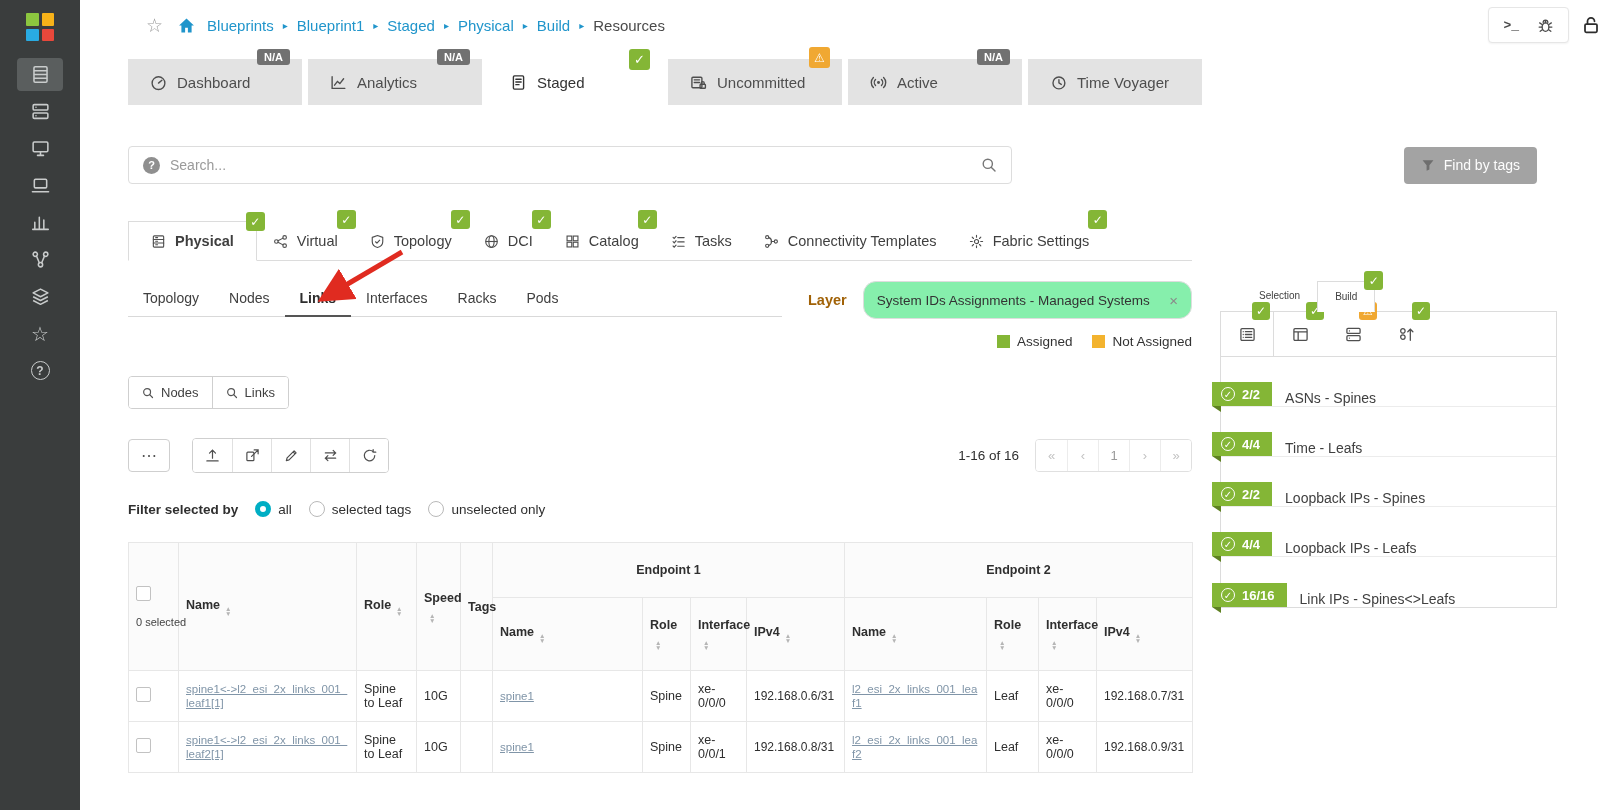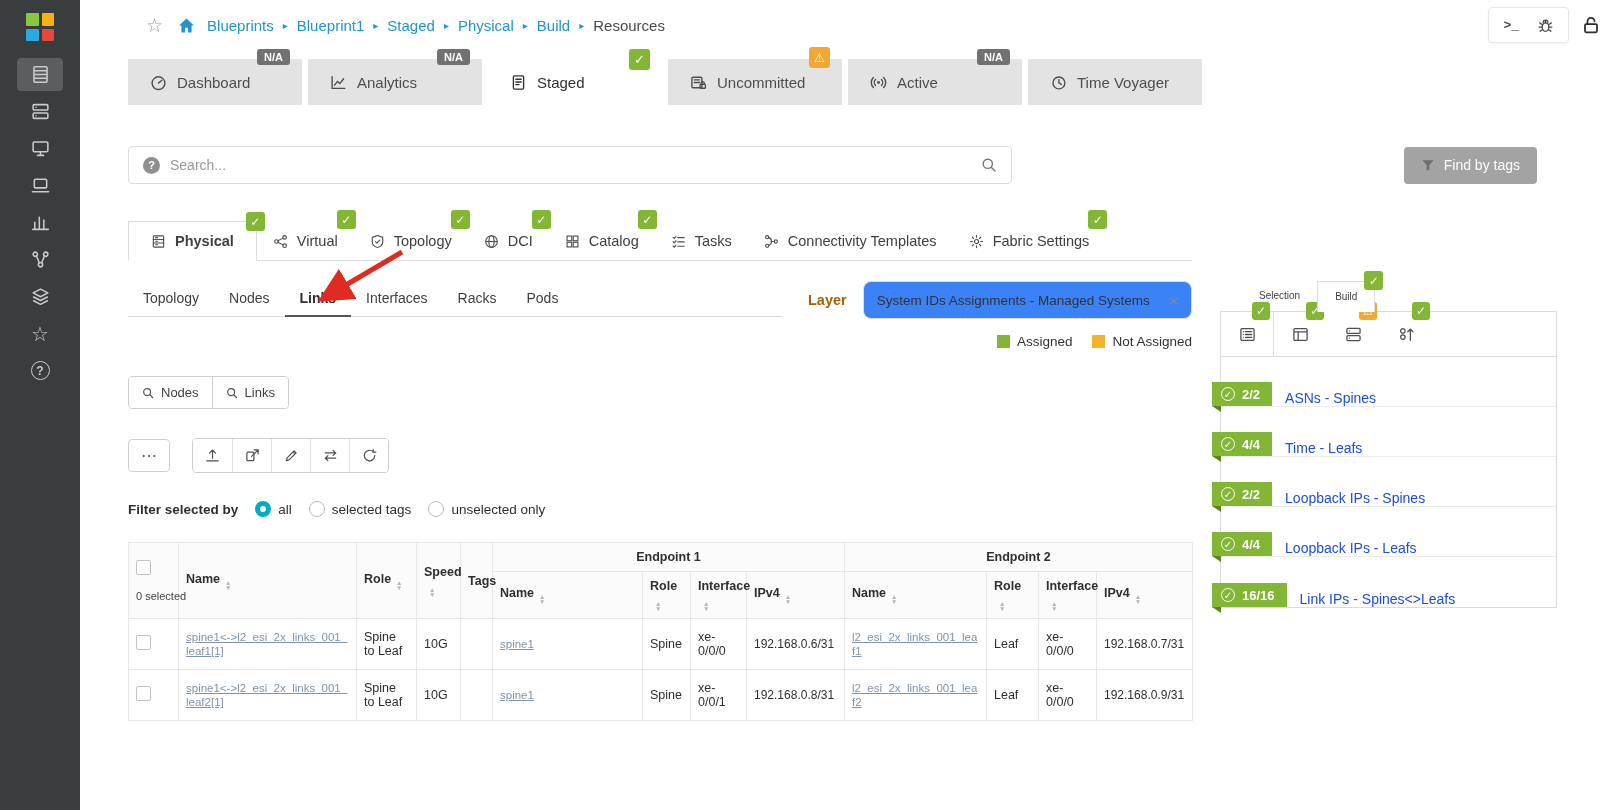--- a/index.html
+++ b/index.html
@@ -88,21 +88,21 @@
 .right-panel{width:337px;margin-left:28px}
 
 
 .sub-row{display:flex;align-items:flex-start}
 .subtabs{display:flex;border-bottom:1px solid #d9d9d9;width:654px}
 .subtab{padding:9px 15px;font-size:14px;color:#3f3f3f;cursor:pointer}
 .subtab.active{font-weight:bold;border-bottom:2px solid #555;margin-bottom:-1px;color:#2d2d2d}
 .layer-wrap{margin-left:26px;flex:1}
 .layer-line{display:flex;align-items:center;gap:16px}
 .layer-label{font-size:14.5px;font-weight:bold;color:#a16207}
-.layer-select{flex:1;height:38px;border:1px solid #ddd;border-radius:8px;background:#3b82f6;display:flex;align-items:center;padding:0 13px;font-size:13.5px;color:#333;cursor:pointer}
+.layer-select{flex:1;height:38px;border:1px solid #ddd;border-radius:13px;background:#86efac;display:flex;align-items:center;padding:0 13px;font-size:13.5px;color:#333;cursor:pointer}
 .layer-clear{margin-left:auto;color:#8a8a8a;font-size:15px;cursor:pointer}
 .layer-clear::before{content:"×"}
 .legend{display:flex;justify-content:flex-end;gap:20px;margin-top:15px;font-size:13.5px;color:#333;align-items:center}
 .legend-item{display:flex;align-items:center}
 .sw{width:13px;height:13px;display:inline-block;margin-right:7px}
 .sw.green{background:var(--green)}
 .sw.orange{background:#f3b32e}
 
 
 .query-btns{display:inline-flex;margin-top:27px;border:1px solid #cfcfcf;border-radius:4px;overflow:hidden}
@@ -134,21 +134,21 @@
 
 
 .filter-row{display:flex;align-items:center;gap:17px;margin-top:28px;font-size:13.5px;color:#2f2f2f}
 .filter-label{font-weight:bold}
 .radio-opt{display:flex;align-items:center;gap:7px;cursor:pointer}
 .radio{width:16px;height:16px;border-radius:50%;border:1px solid #b9b9b9;background:#fff;flex-shrink:0}
 .radio.checked{border:5px solid var(--teal)}
 
 
 .links-table{width:1064px;margin-top:25px;border-collapse:collapse;table-layout:fixed;font-size:12.5px;color:#2f2f2f}
-.links-table th,.links-table td{border:1px solid #e7e7e7;padding:7px 7px;vertical-align:middle;text-align:left}
+.links-table th,.links-table td{border:1px solid #e7e7e7;padding:20px 7px;vertical-align:middle;text-align:left}
 .links-table thead th{background:#fbfbfb;font-weight:bold;font-size:12.5px}
 .group-th{text-align:center !important}
 .th-check{vertical-align:bottom}
 .sorter{display:inline-flex;flex-direction:column;margin-left:5px;vertical-align:-2px;line-height:.8}
 .sorter::before{content:"▲";font-size:6.5px;color:#b5b5b5}
 .sorter::after{content:"▼";font-size:6.5px;color:#b5b5b5}
 .cb{width:15px;height:15px;border:1px solid #c2c2c2;border-radius:2px;background:#fff;display:inline-block;cursor:pointer}
 .sel-count{font-size:11px;font-weight:normal;color:#444;margin-top:12px;white-space:nowrap}
 .tbl-link{color:#8095a8;text-decoration:underline;cursor:pointer;word-break:break-all;font-size:11.5px}
 .links-table td{padding-top:11px;padding-bottom:11px}
@@ -164,21 +164,21 @@
 .rp-icon{width:53px;height:44px;display:flex;align-items:center;justify-content:center;color:#4f4f4f;position:relative;cursor:pointer}
 .rp-icon svg{width:17px;height:17px}
 .rp-icon.active{border-right:1px solid var(--line);background:#fff}
 .rp-icon .s-badge{position:absolute;top:-10px;right:3px;width:18px;height:18px}
 .rp-item{display:flex;align-items:flex-end;height:50px;border-bottom:1px solid #ececec;cursor:pointer}
 .rp-item:last-child{border-bottom:none}
 .ribbon{margin-left:-9px;position:relative;background:var(--green);color:#fff;font-weight:bold;font-size:13px;height:24px;display:flex;align-items:center;gap:7px;padding:0 12px 0 9px;flex-shrink:0}
 .ribbon::after{content:"";position:absolute;left:0;top:24px;width:0;height:0;border-top:6px solid #5e8122;border-left:9px solid transparent}
 .rb-check{font-size:10px;border:1px solid #fff;border-radius:50%;width:14px;height:14px;display:flex;align-items:center;justify-content:center}
 .rb-check::before{content:"✓"}
-.rp-item-label{margin-left:13px;font-size:14px;color:#1d4ed8}
+.rp-item-label{margin-left:13px;font-size:14px;color:#404040}
 </style>
 </head>
 <body>
 
 <div class="app">
 
   <aside class="sidebar">
     <div class="logo">
       <i style="background:#8cc63f"></i>
       <i style="background:#f7b219"></i>
@@ -507,20 +507,30 @@
                 <svg viewBox="0 0 16 16" fill="none" stroke="currentColor" stroke-width="1.3" stroke-linecap="round">
                     <path d="M2.5 5.2H13.5 M10.8 2.5 L13.5 5.2 10.8 7.9"></path>
                     <path d="M13.5 10.8H2.5 M5.2 8.1 L2.5 10.8 5.2 13.5"></path>
                   </svg>
               </button>
               <button class="tool-btn">
                 <svg viewBox="0 0 16 16" fill="none" stroke="currentColor" stroke-width="1.3" stroke-linecap="round">
                     <path d="M13.6 8a5.6 5.6 0 1 1-1.7-4 M11.9 1.6V4.4H14.7"></path>
                   </svg>
               </button>
+            </div>
+            <div class="pag-wrap">
+              <span class="pag-range">1-16 of 16</span>
+              <div class="pager">
+                <button class="pg-btn">«</button>
+                <button class="pg-btn">‹</button>
+                <button class="pg-btn pg-page">1</button>
+                <button class="pg-btn">›</button>
+                <button class="pg-btn">»</button>
+              </div>
             </div>
           </div>
 
           <div class="filter-row">
             <span class="filter-label">Filter selected by</span>
             <label class="radio-opt">
               <span class="radio checked"></span>
               <span>all</span>
             </label>
             <label class="radio-opt">

